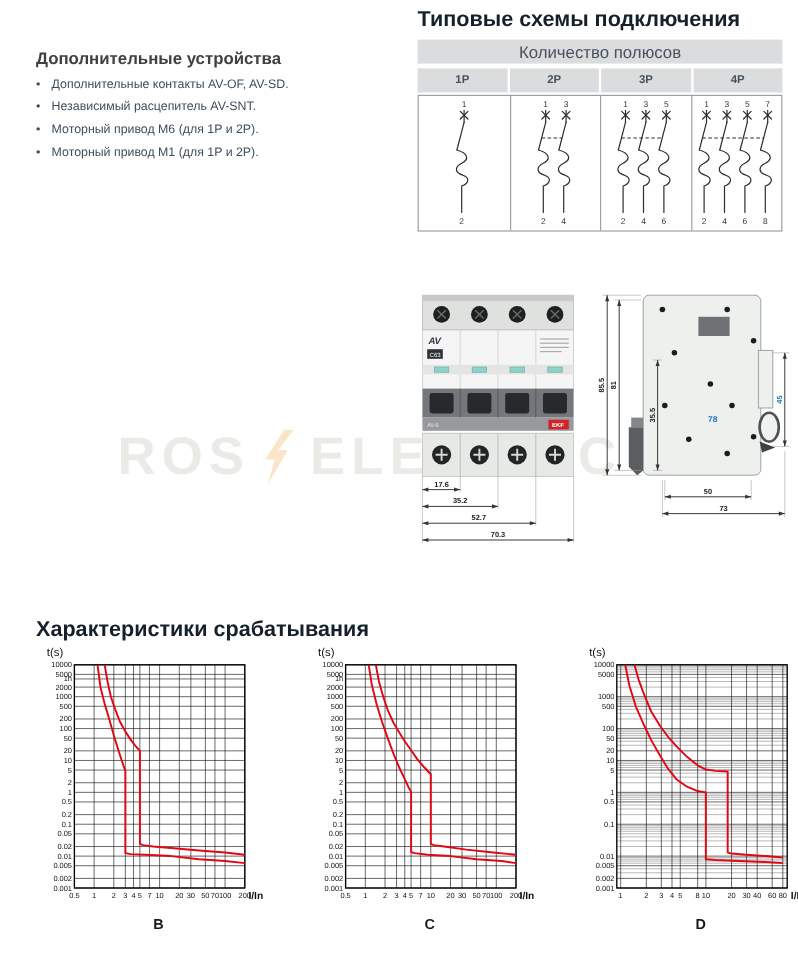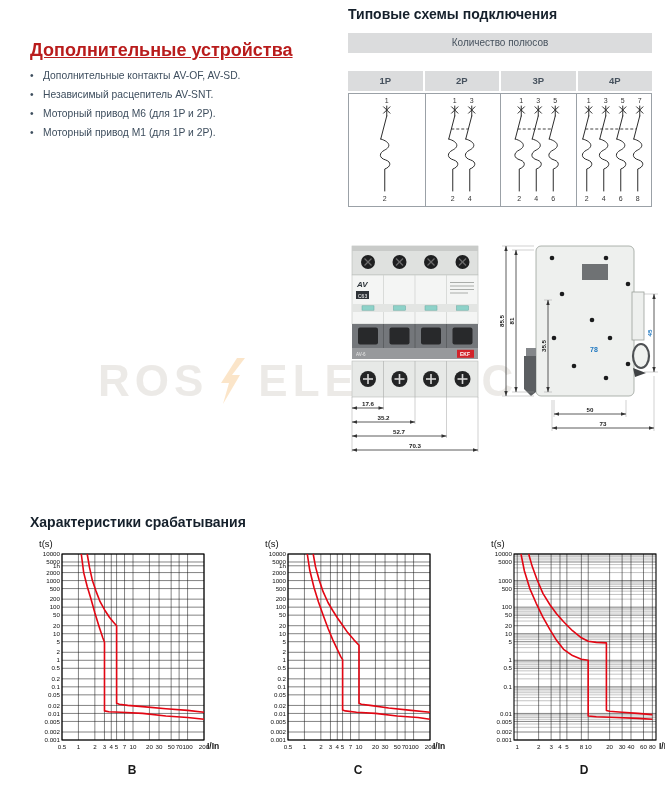--- a/index.html
+++ b/index.html
@@ -5,32 +5,32 @@
   html,body{margin:0;padding:0;background:#fff;}
   body{font-family:"Liberation Sans","DejaVu Sans",sans-serif;}
   #page{position:relative;width:665px;height:800px;background:#fff;overflow:hidden;}
 
   
   .watermark{position:absolute;left:98px;top:356px;display:flex;align-items:center;gap:10px;
     font-size:44px;font-weight:bold;letter-spacing:5px;color:#cac3ba;opacity:.34;z-index:0;}
 
   
   .devices{position:absolute;left:30px;top:40px;width:308px;z-index:1;}
-  .devices h2{margin:0 0 9px 0;font-size:18px;color:#b91c1c;text-decoration:underline;}
+  .devices h2{margin:0 0 9px 0;font-size:14px;color:#404040;}
   .devices ul{margin:0;padding:0;list-style:none;}
   .devices li{position:relative;padding-left:13px;margin-bottom:7px;font-size:10.3px;color:#3e4e5e;line-height:12px;}
   .devices li::before{content:"•";position:absolute;left:0;top:0;color:#3e4e5e;}
 
   
-  .sec-title{position:absolute;margin:0;font-size:14px;font-weight:bold;color:#15202b;z-index:1;text-align:center;}
+  .sec-title{position:absolute;margin:0;font-size:18px;font-weight:bold;color:#15202b;z-index:1;text-align:center;}
 
   
   .schemes-table{position:absolute;left:348px;top:33px;width:304px;z-index:1;}
   .tbl-head{height:20px;line-height:20px;text-align:center;background:#dbdcdd;
-    color:#47525e;font-size:10px;margin-bottom:18px;}
+    color:#47525e;font-size:14px;margin-bottom:4px;}
   .tbl-cols{display:grid;grid-template-columns:repeat(4,1fr);gap:2px;margin-bottom:2px;}
   .tbl-cols div{height:20px;line-height:20px;text-align:center;background:#dbdcdd;color:#47525e;font-size:9.5px;font-weight:bold;}
   .tbl-body{display:grid;grid-template-columns:repeat(4,1fr);border:1px solid #9ba1a7;height:112px;background:#fff;}
   .pole-cell{height:112px;}
   .pole-cell + .pole-cell{border-left:1px solid #9ba1a7;}
 
   
   .dims-svg{position:absolute;left:348px;top:244px;z-index:1;}
 
   

